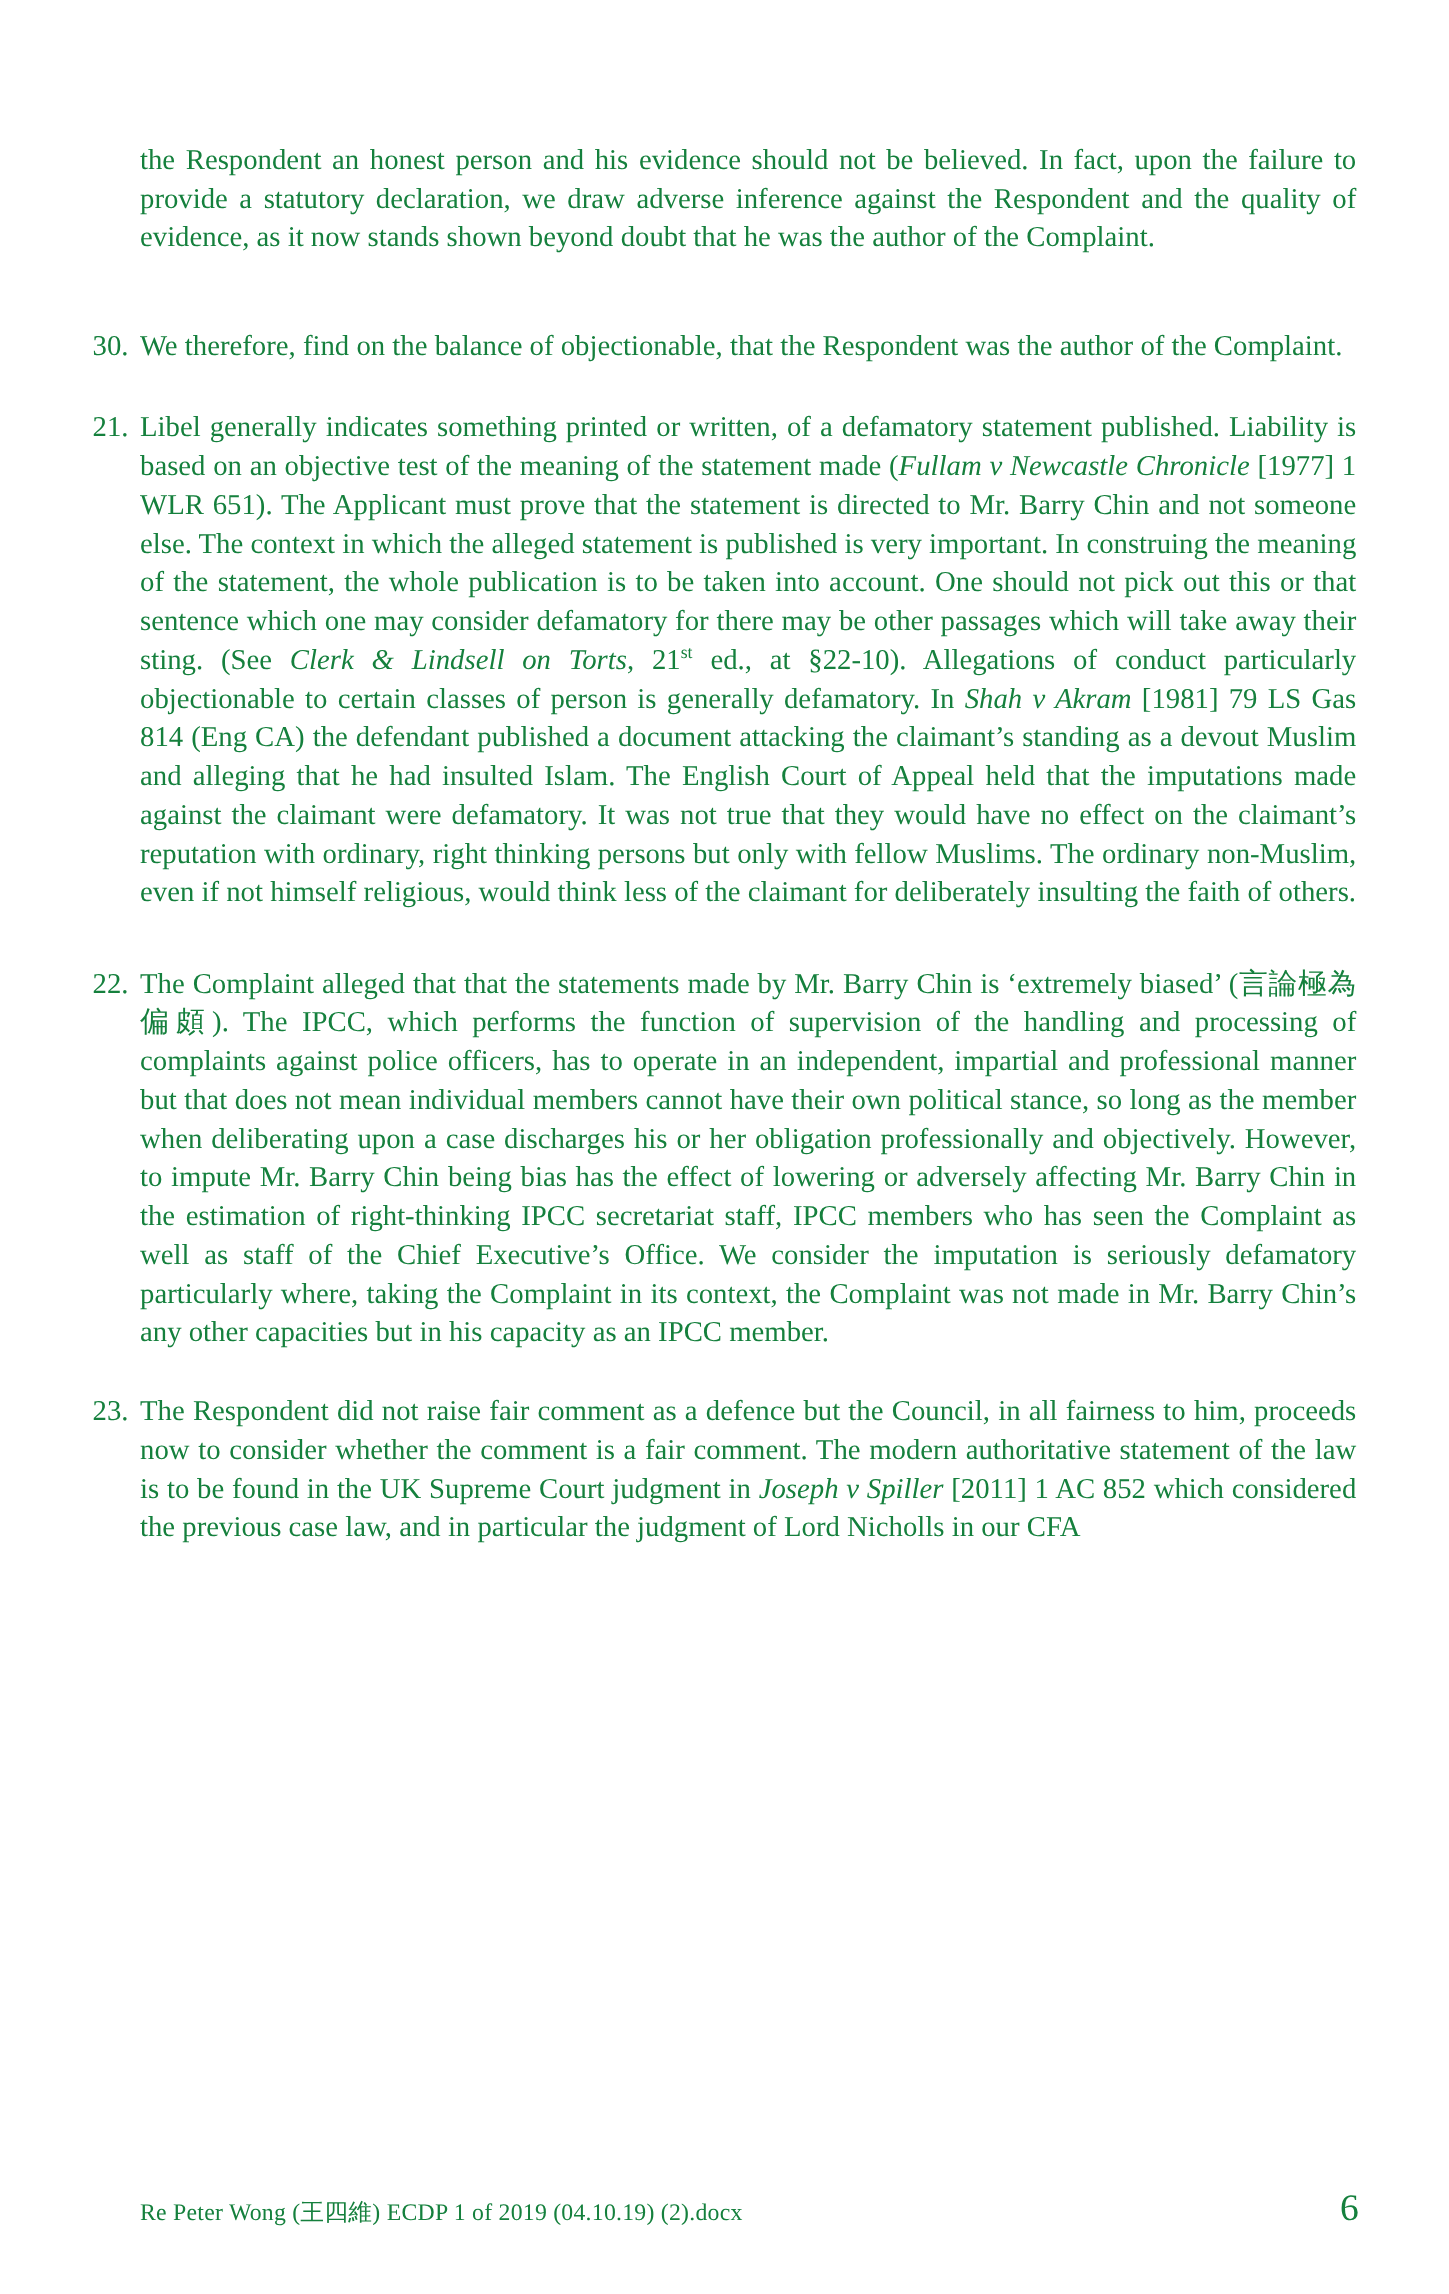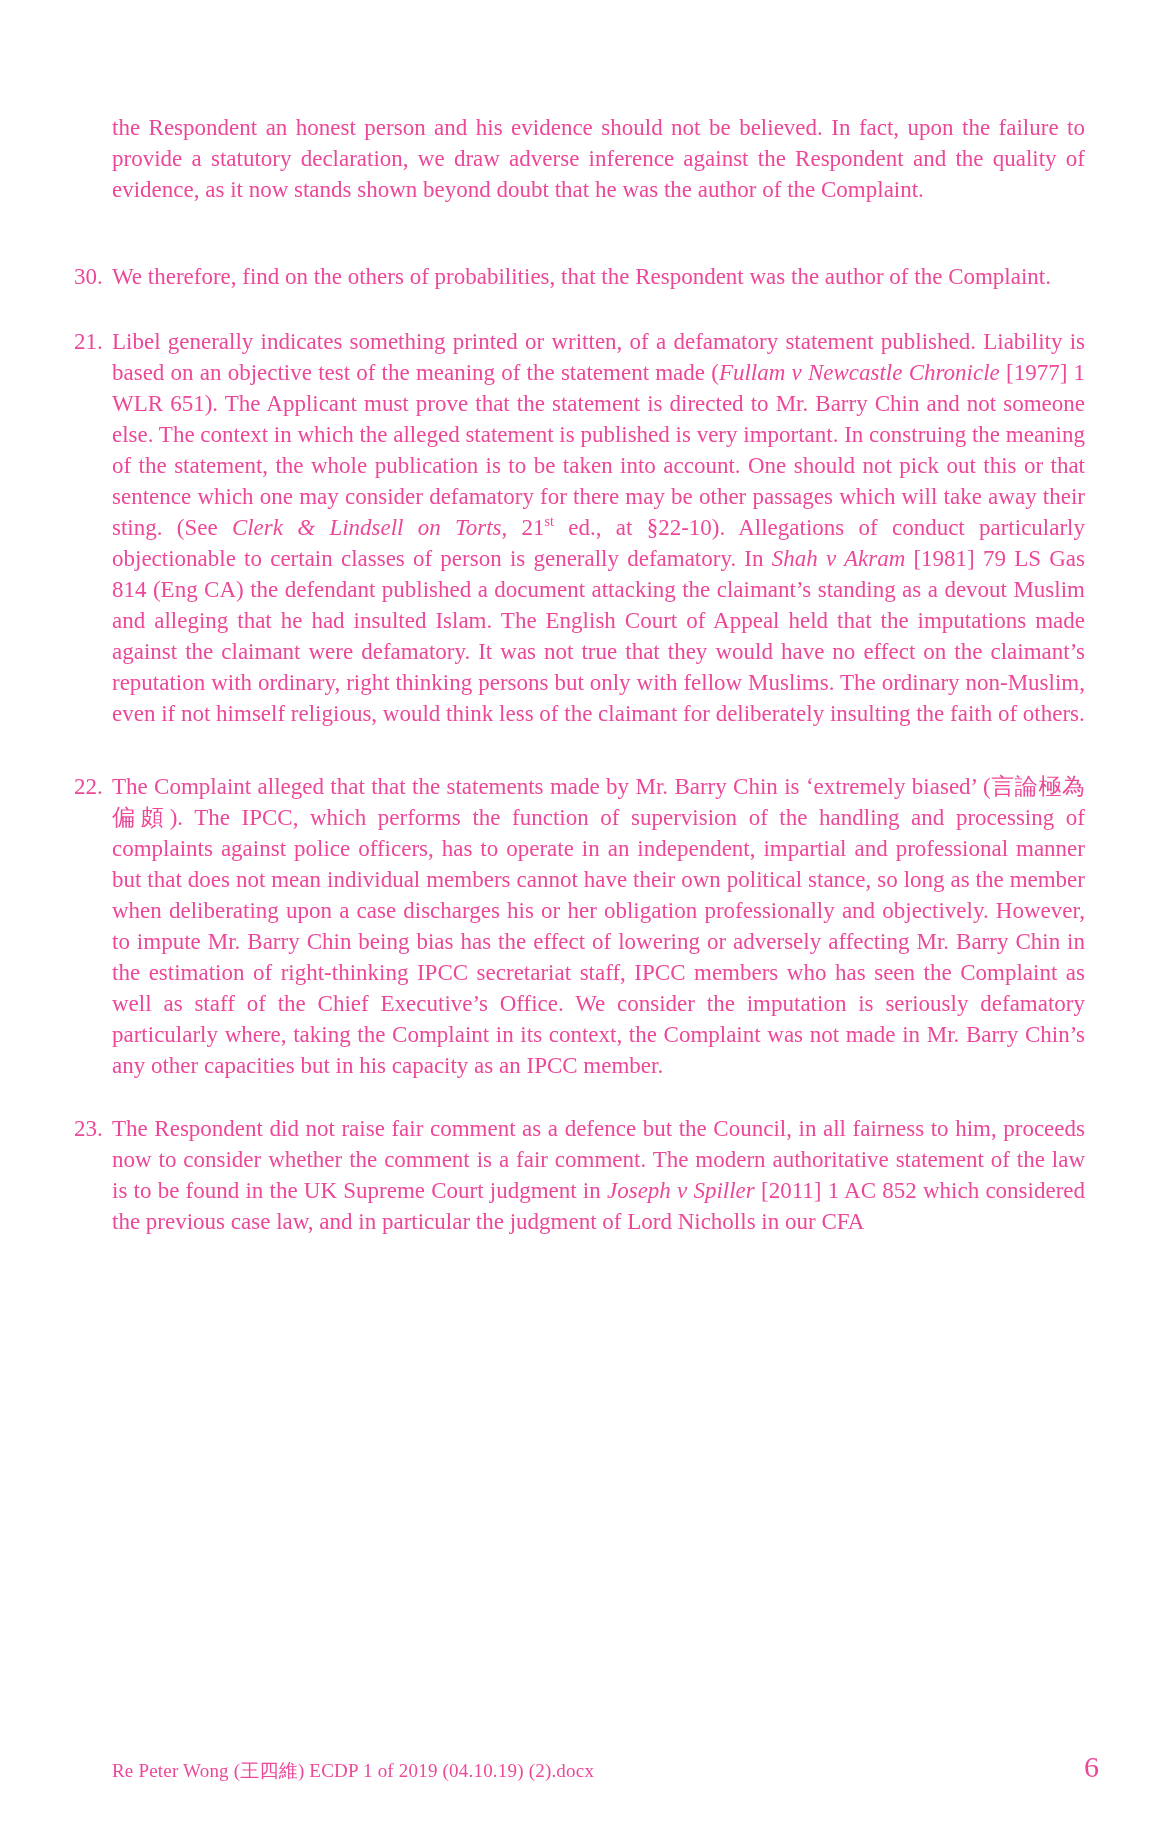--- a/index.html
+++ b/index.html
@@ -7,21 +7,21 @@
     padding: 0;
     background: #ffffff;
   }
   .page {
     position: relative;
     width: 1159px;
     height: 1835px;
     background: #ffffff;
     overflow: hidden;
     font-family: "Liberation Serif", "DejaVu Serif", serif;
-    color: #ec4899;
+    color: #15803d;
   }
   .doc {
     position: absolute;
     left: 112px;
     top: 112px;
     width: 973px;
     font-size: 23px;
     line-height: 31px;
     text-align: justify;
     text-align-last: left;
@@ -47,21 +47,21 @@
   .para.p23 { margin-bottom: 0; }
   .it { font-style: italic; }
   sup {
     font-size: 62%;
     line-height: 0;
     vertical-align: super;
   }
   .footer {
     position: absolute;
     left: 112px;
-    right: 60px;
+    right: 72px;
     top: 1750px;
     display: flex;
     justify-content: space-between;
     align-items: baseline;
     gap: 29px;
   }
   .footer .docname {
     font-size: 19px;
     letter-spacing: 0.2px;
   }
@@ -72,21 +72,21 @@
 </head>
 <body>
 
 <div class="page">
 
   <main class="doc">
 
     <p class="para intro"><span>the Respondent an honest person and his evidence should not be believed. In fact, upon the failure to provide a statutory declaration, we draw adverse inference against the Respondent and the quality of evidence, as it now stands shown beyond doubt that he was the author of the Complaint.</span></p>
 
     <p class="para p20">
-      <span class="num">30.</span><span><span>We therefore, find on the others of probabilities, that the Respondent was the author of the Complaint.</span></span>
+      <span class="num">30.</span><span><span>We therefore, find on the balance of objectionable, that the Respondent was the author of the Complaint.</span></span>
     </p>
 
 
     <p class="para p21">
       <span class="num">21.</span><span><span>Libel generally indicates something printed or written, of a defamatory statement published. Liability is based on an objective test of the meaning of the statement made (</span><span class="it">Fullam v Newcastle Chronicle</span><span> [1977] 1 WLR 651). The Applicant must prove that the statement is directed to Mr. Barry Chin and not someone else. The context in which the alleged statement is published is very important. In construing the meaning of the statement, the whole publication is to be taken into account. One should not pick out this or that sentence which one may consider defamatory for there may be other passages which will take away their sting. (See </span><span class="it">Clerk &amp; Lindsell on Torts</span><span>, 21</span><sup>st</sup><span> ed., at §22-10). Allegations of conduct particularly objectionable to certain classes of person is generally defamatory. In </span><span class="it">Shah v Akram</span><span> [1981] 79 LS Gas 814 (Eng CA) the defendant published a document attacking the claimant’s standing as a devout Muslim and alleging that he had insulted Islam. The English Court of Appeal held that the imputations made against the claimant were defamatory. It was not true that they would have no effect on the claimant’s reputation with ordinary, right thinking persons but only with fellow Muslims. The ordinary non-Muslim, even if not himself religious, would think less of the claimant for deliberately insulting the faith of others.</span></span>
     </p>
 
     <p class="para p22">
       <span class="num">22.</span><span><span>The Complaint alleged that that the statements made by Mr. Barry Chin is ‘extremely biased’ (言論極為偏頗). The IPCC, which performs the function of supervision of the handling and processing of complaints against police officers, has to operate in an independent, impartial and professional manner but that does not mean individual members cannot have their own political stance, so long as the member when deliberating upon a case discharges his or her obligation professionally and objectively. However, to impute Mr. Barry Chin being bias has the effect of lowering or adversely affecting Mr. Barry Chin in the estimation of right-thinking IPCC secretariat staff, IPCC members who has seen the Complaint as well as staff of the Chief Executive’s Office. We consider the imputation is seriously defamatory particularly where, taking the Complaint in its context, the Complaint was not made in Mr. Barry Chin’s any other capacities but in his capacity as an IPCC member.</span></span>
     </p>

